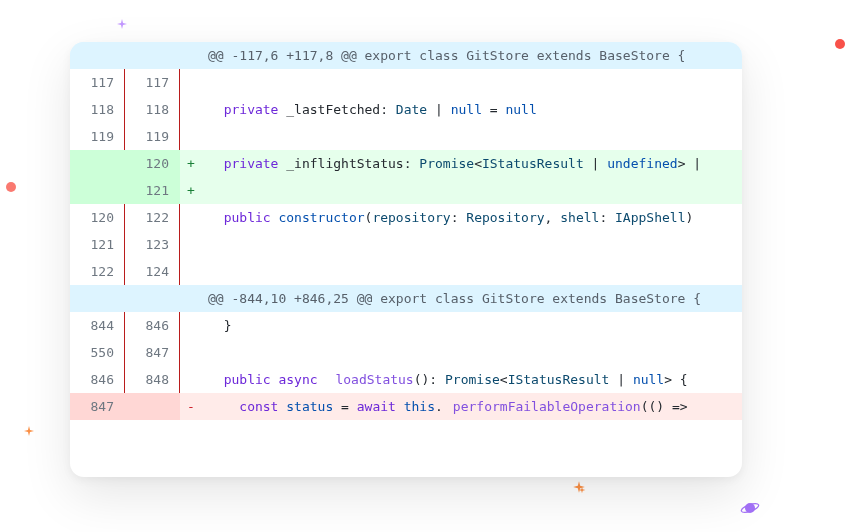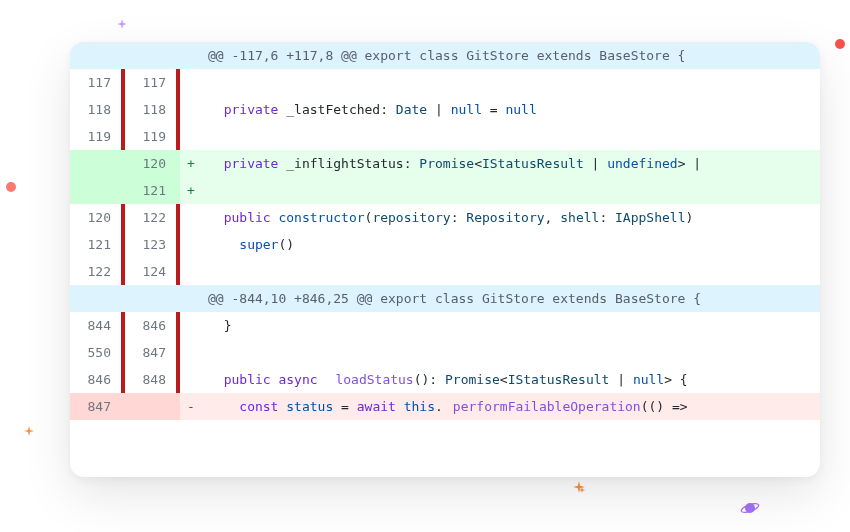--- a/index.html
+++ b/index.html
@@ -11,39 +11,39 @@
       font-family: ui-monospace, SFMono-Regular, "SF Mono", Menlo, Consolas, monospace;
       font-size: 13px;
       overflow: hidden;
     }
     .decor { position: absolute; pointer-events: none; }
     .star-small { width: 12px; height: 12px; }
     .diff-panel {
       position: absolute;
       left: 70px;
       top: 42px;
-      width: 750px;
+      width: 672px;
       height: 435px;
       border-radius: 14px;
       overflow: hidden;
       box-shadow: 0 18px 50px rgba(0,0,0,0.10), 0 3px 10px rgba(0,0,0,0.05);
       background: #fff;
     }
     .row {
       display: flex;
       height: 27px;
       line-height: 27px;
       white-space: nowrap;
     }
     .gutter {
       width: 55px;
       text-align: right;
       padding-right: 10px;
       color: #6e7781;
-      border-right: 4px solid #b91c1c;
+      border-right: 1px solid #b91c1c;
       background: #fff;
       flex-shrink: 0;
     }
     .marker {
       width: 22px;
       text-align: center;
       color: #24292f;
       flex-shrink: 0;
       background: #fff;
     }
@@ -145,21 +145,20 @@
     <div class="gutter">120</div>
     <div class="gutter">122</div>
     <div class="marker"></div>
     <div class="code">&nbsp;&nbsp;<span class="kw-red">public</span> <span class="kw-blue">constructor</span><span>(</span><span class="type-orange">repository</span><span>: </span><span class="type-orange">Repository</span><span>, </span><span class="type-orange">shell</span><span>: </span><span class="type-orange">IAppShell</span><span>)</span>&nbsp;</div>
   </div>
 
   <div class="row">
     <div class="gutter">121</div>
     <div class="gutter">123</div>
     <div class="marker"></div>
-    <div class="code">&nbsp;&nbsp;&nbsp;&nbsp;<span class="kw-blue">super</span><span>(</span><span>)</span></div>
   </div>
 
   <div class="row">
     <div class="gutter">122</div>
     <div class="gutter">124</div>
     <div class="marker"></div>
     <div class="code"></div>
   </div>
 
   <div class="row hunk">

